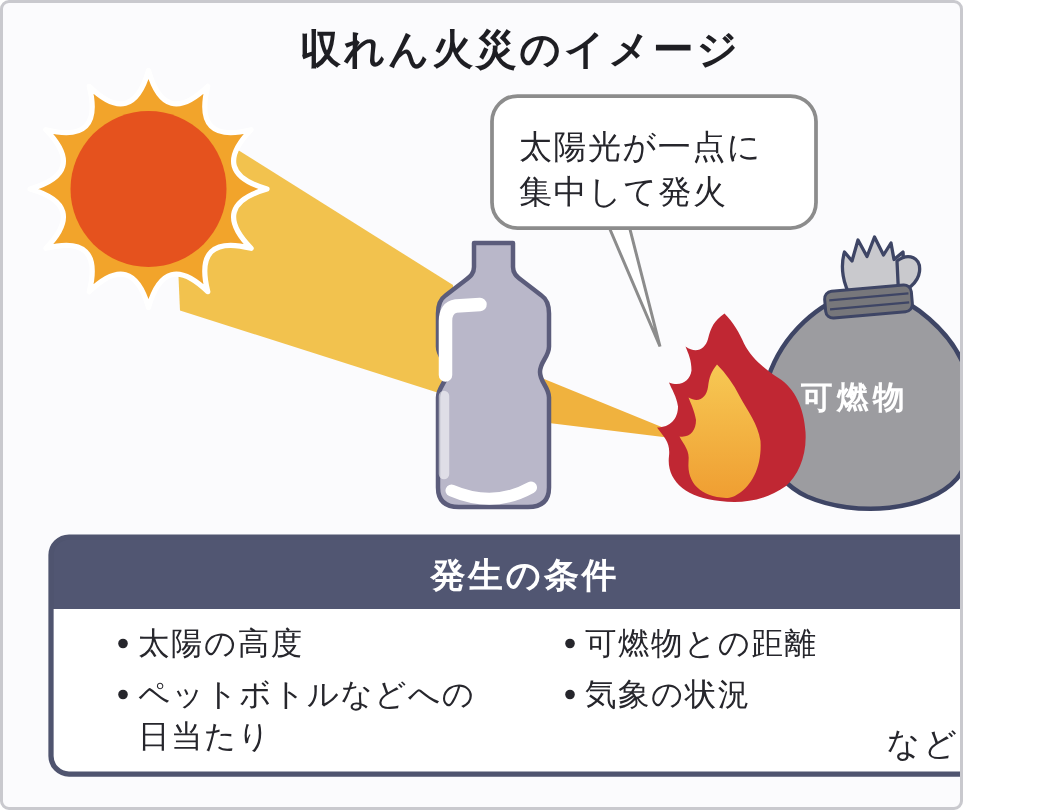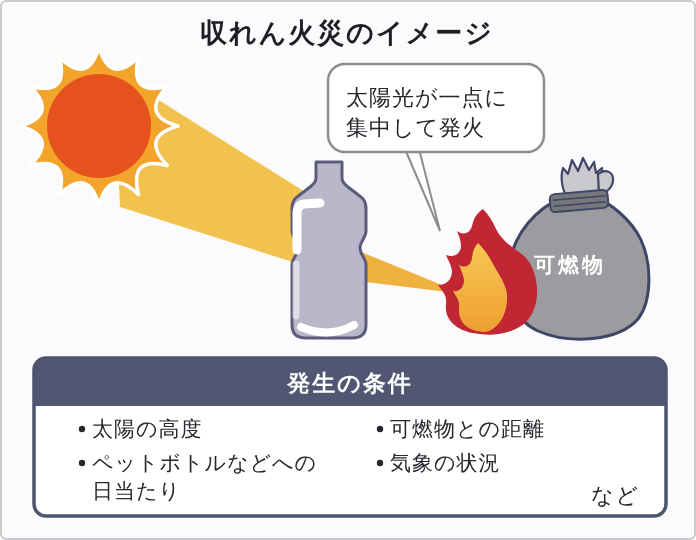--- a/index.html
+++ b/index.html
@@ -1,19 +1,19 @@
 <!DOCTYPE html>
 <html><head>
 <meta charset="utf-8">
 <style>
   html,body{margin:0;padding:0;background:#ffffff;}
   body{font-family:"Liberation Sans", sans-serif;}
   .stage{
     position:relative;
-    width:696px;height:540px;
+    width:642px;height:540px;
     box-sizing:border-box;
     background:#fbfbfd;
     border:2px solid #c9c9ce;
     border-radius:6px;
     overflow:hidden;
   }
   svg{display:block;}
   text{font-family:"Liberation Sans", sans-serif;}
   .title-text{font-size:27px;font-weight:600;fill:#1e1e23;letter-spacing:2px;}
   .bubble-text{font-size:22px;fill:#26262c;letter-spacing:1px;}

